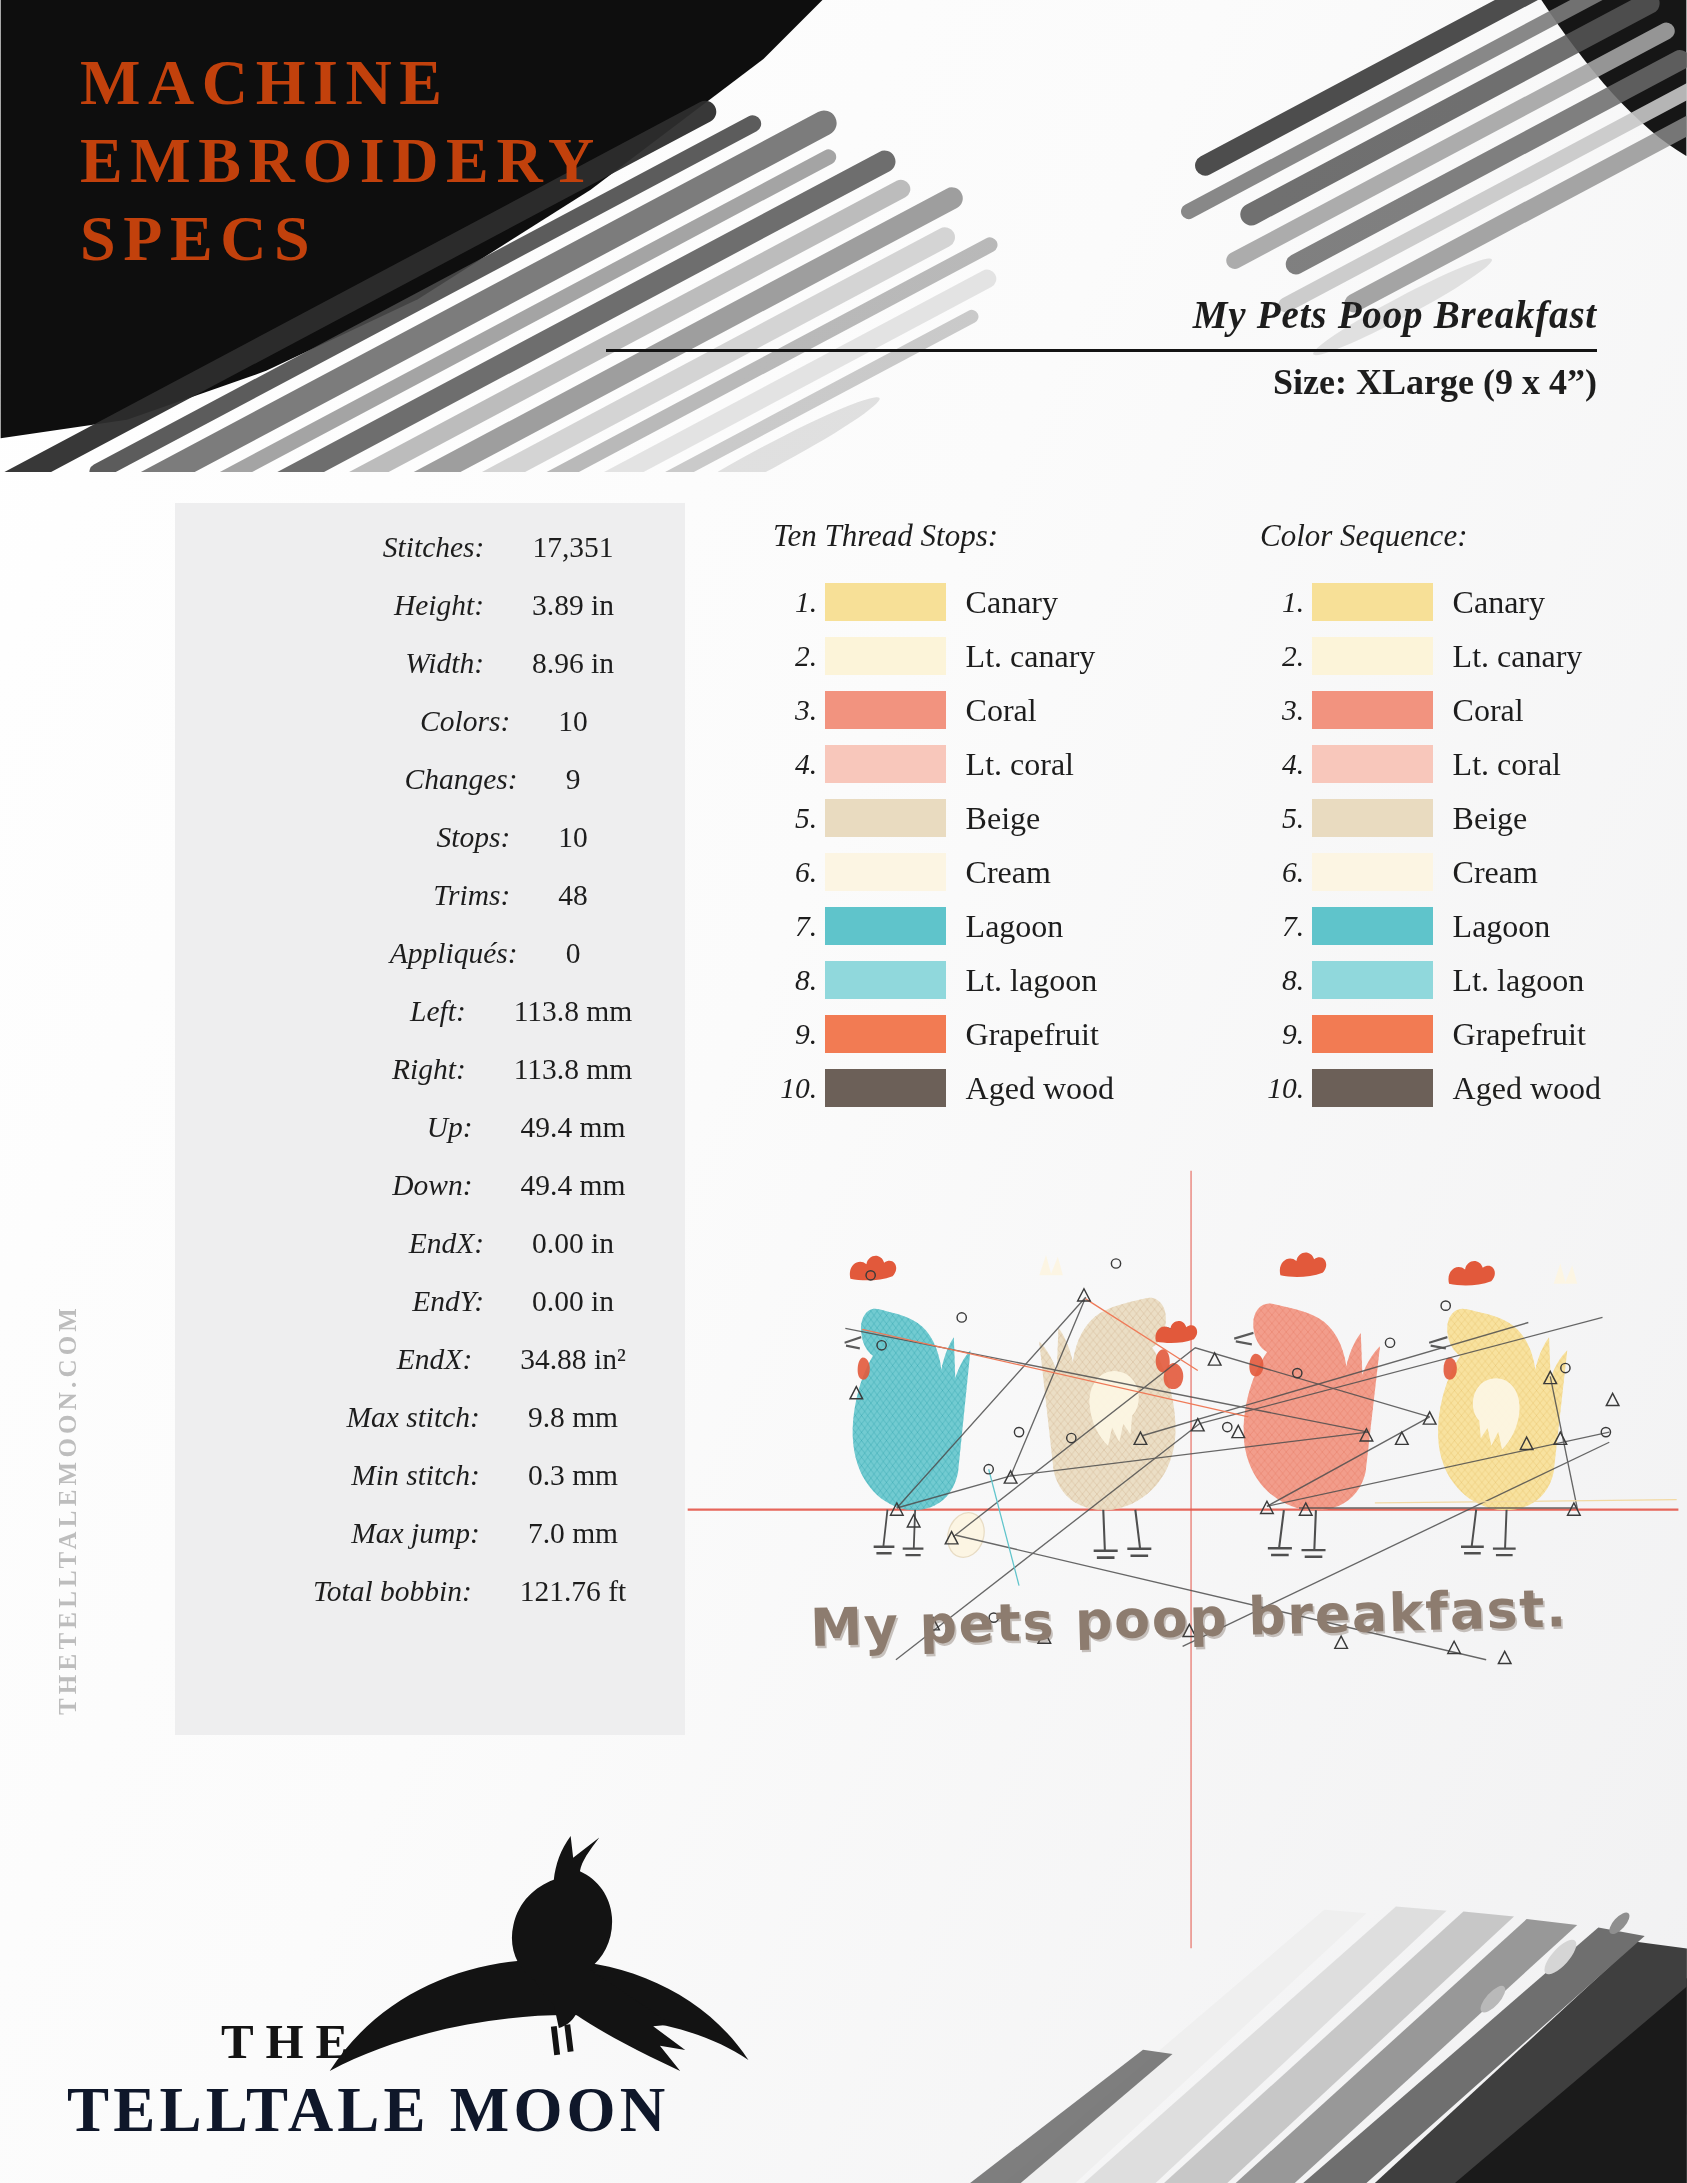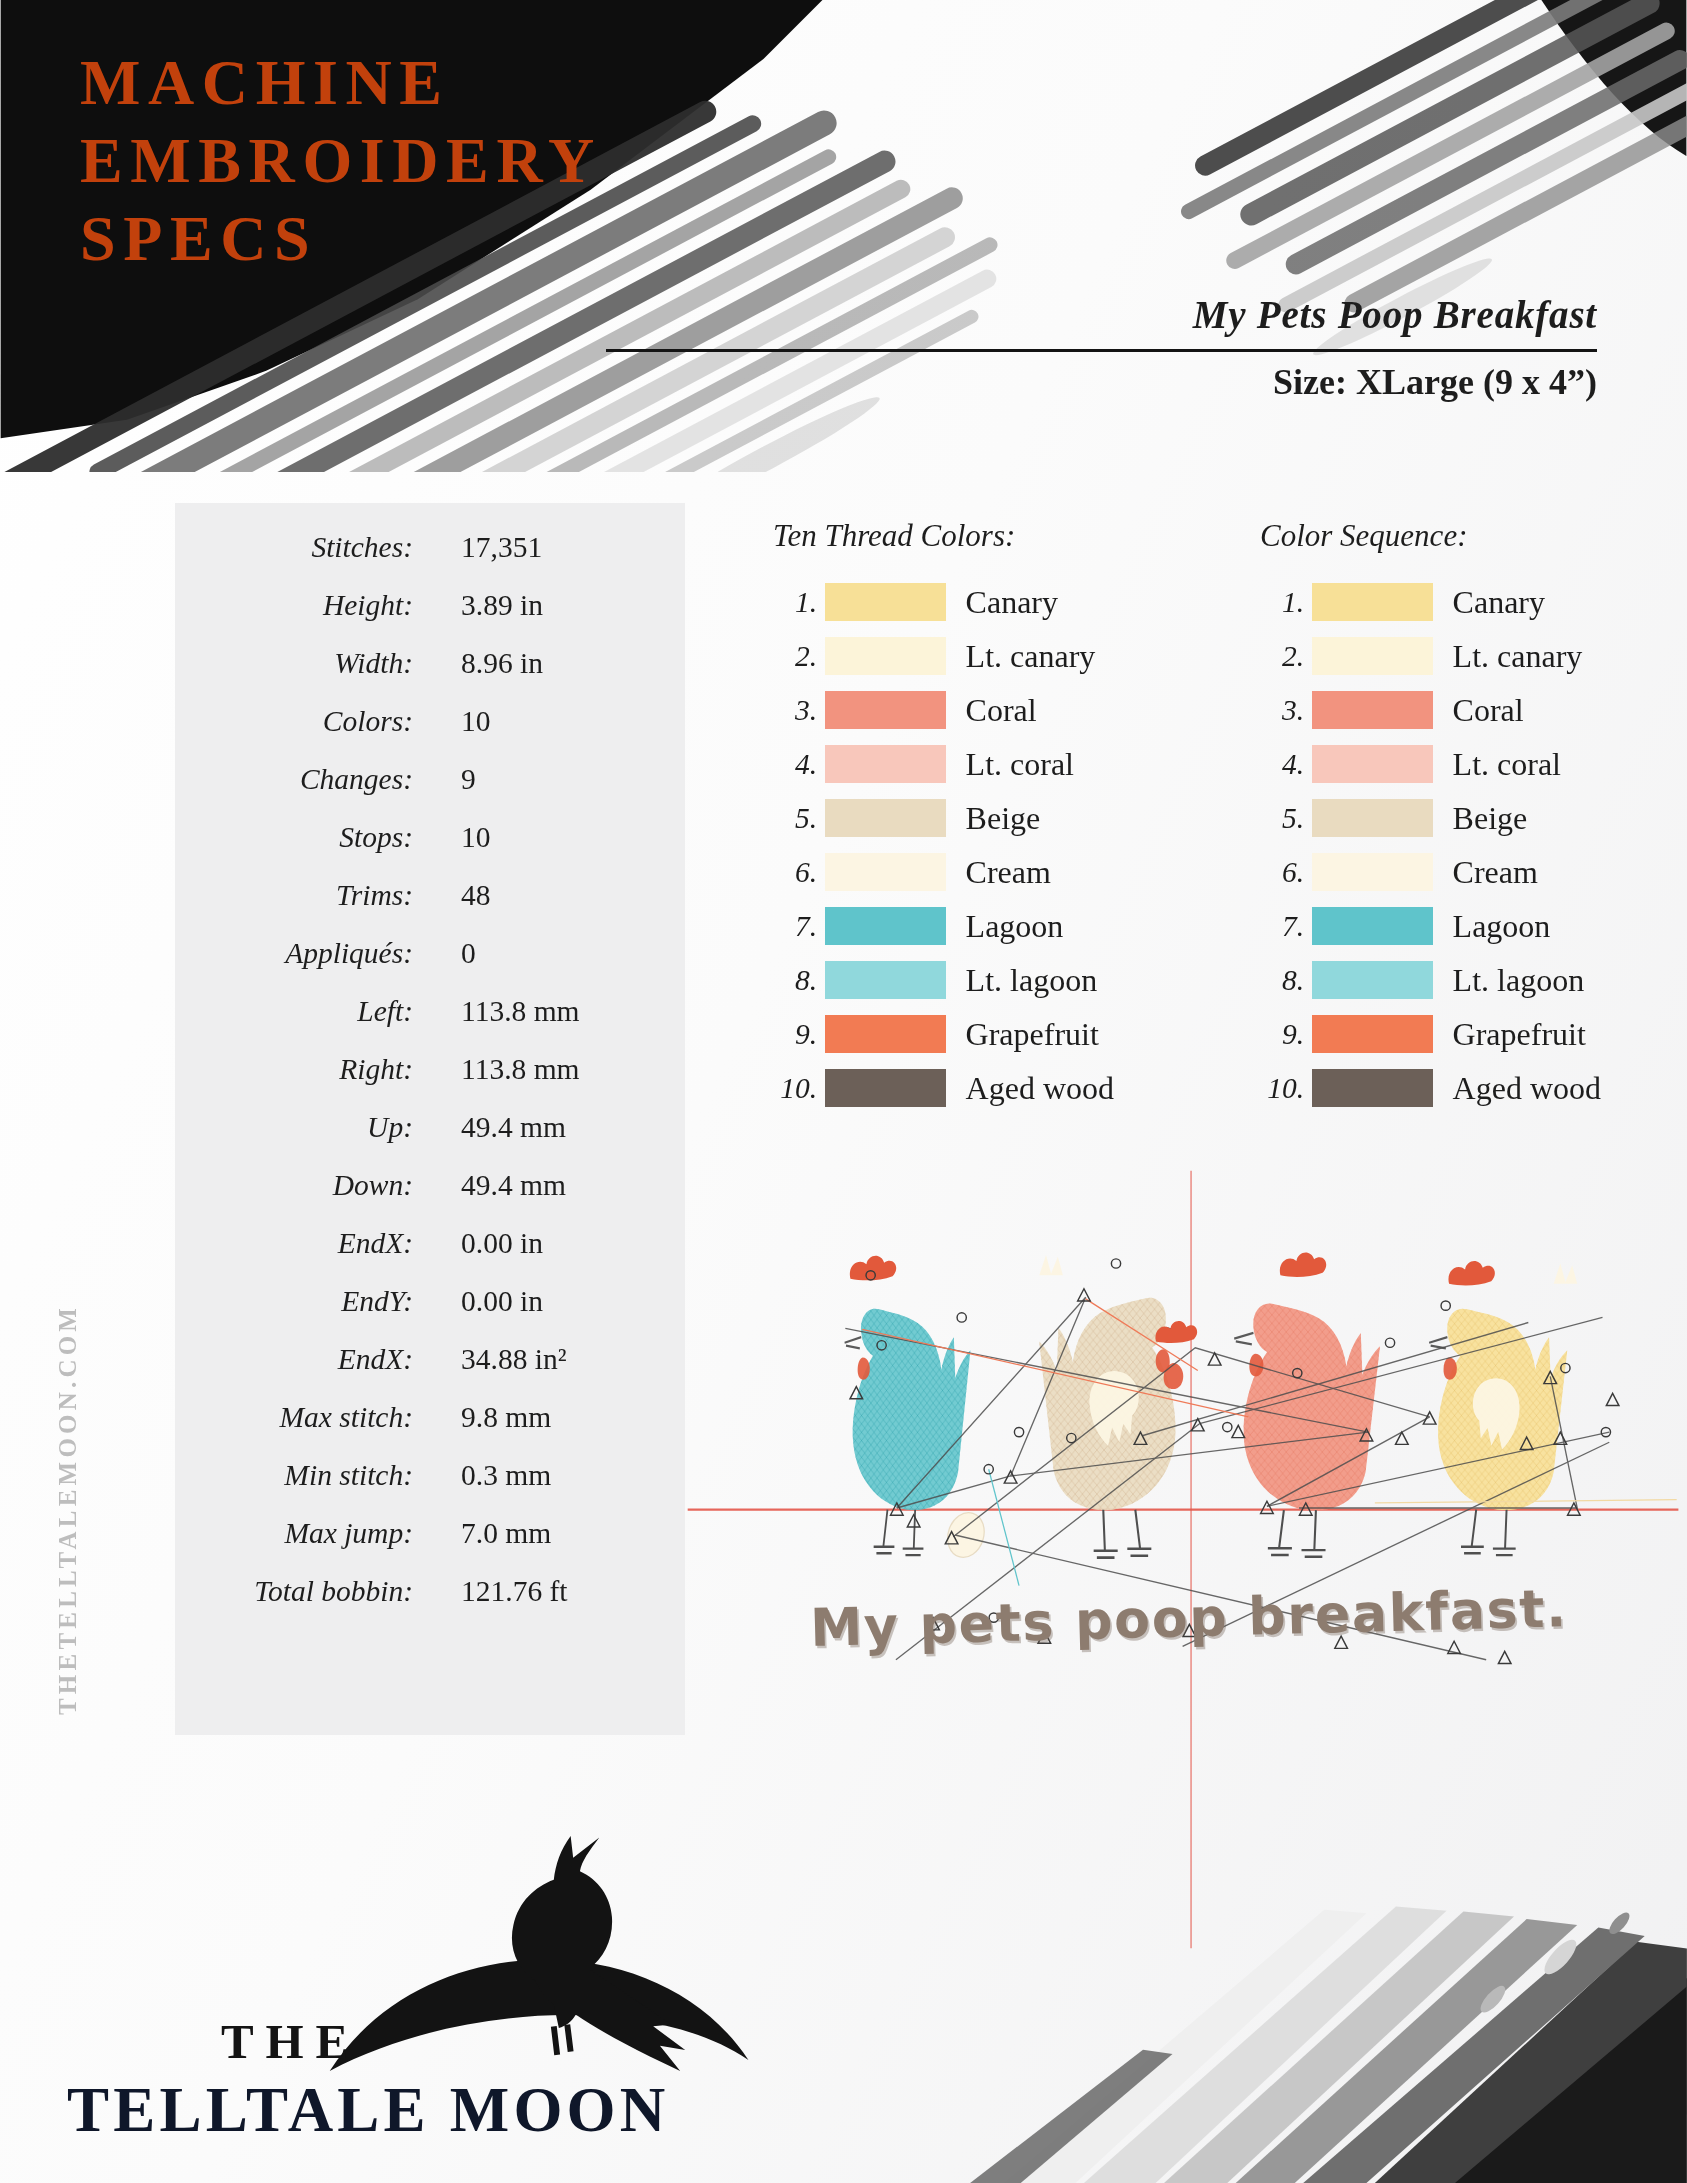--- a/index.html
+++ b/index.html
@@ -21,21 +21,21 @@
   .design-head{left:591px;top:292px;width:1006px;text-align:right;z-index:4;}
   .design-name{font-size:39px;font-weight:700;font-style:italic;letter-spacing:0.8px;}
   .design-rule{margin:11.8px 0 8.4px 15px;height:3.4px;background:#141414;border:none;}
   .design-size{font-size:36px;font-weight:700;}
 
   
   .stats-panel{
     left:175px;top:503px;width:510px;height:1232px;background:#EEEEEF;
     box-sizing:border-box;padding-top:28px;
   }
-  .stat-row{display:flex;align-items:baseline;height:58px;}
+  .stat-row{display:flex;align-items:baseline;height:58px;justify-content:center;}
   .stat-label{width:238px;text-align:right;font-style:italic;font-size:29.5px;}
   .stat-value{margin-left:48px;font-size:29.5px;}
 
   
   .color-col{top:518px;width:472px;}
   #thread-col{left:751px;}
   #sequence-col{left:1238px;}
   .color-col-title{font-style:italic;font-size:31px;margin:0 0 29px 22px;}
   .color-row{display:flex;align-items:center;height:38px;margin-bottom:16px;}
   .color-num{width:66px;text-align:right;font-style:italic;font-size:29.5px;}
@@ -195,21 +195,21 @@
     </div>
 
 
     <div class="stat-row">
       <span class="stat-label">Total bobbin:</span>
       <span class="stat-value">121.76 ft</span>
     </div>
   </div>
 
 <div class="abs color-col" id="thread-col">
-  <p class="color-col-title">Ten Thread Colors:</p>
+  <p class="color-col-title">Ten Thread Stops:</p>
   <div>
 
       <div class="color-row">
         <span class="color-num">1.</span>
         <span class="color-swatch" style="background: rgb(247, 224, 151);"></span>
         <span class="color-name">Canary</span>
       </div>
 
       <div class="color-row">
         <span class="color-num">2.</span>

